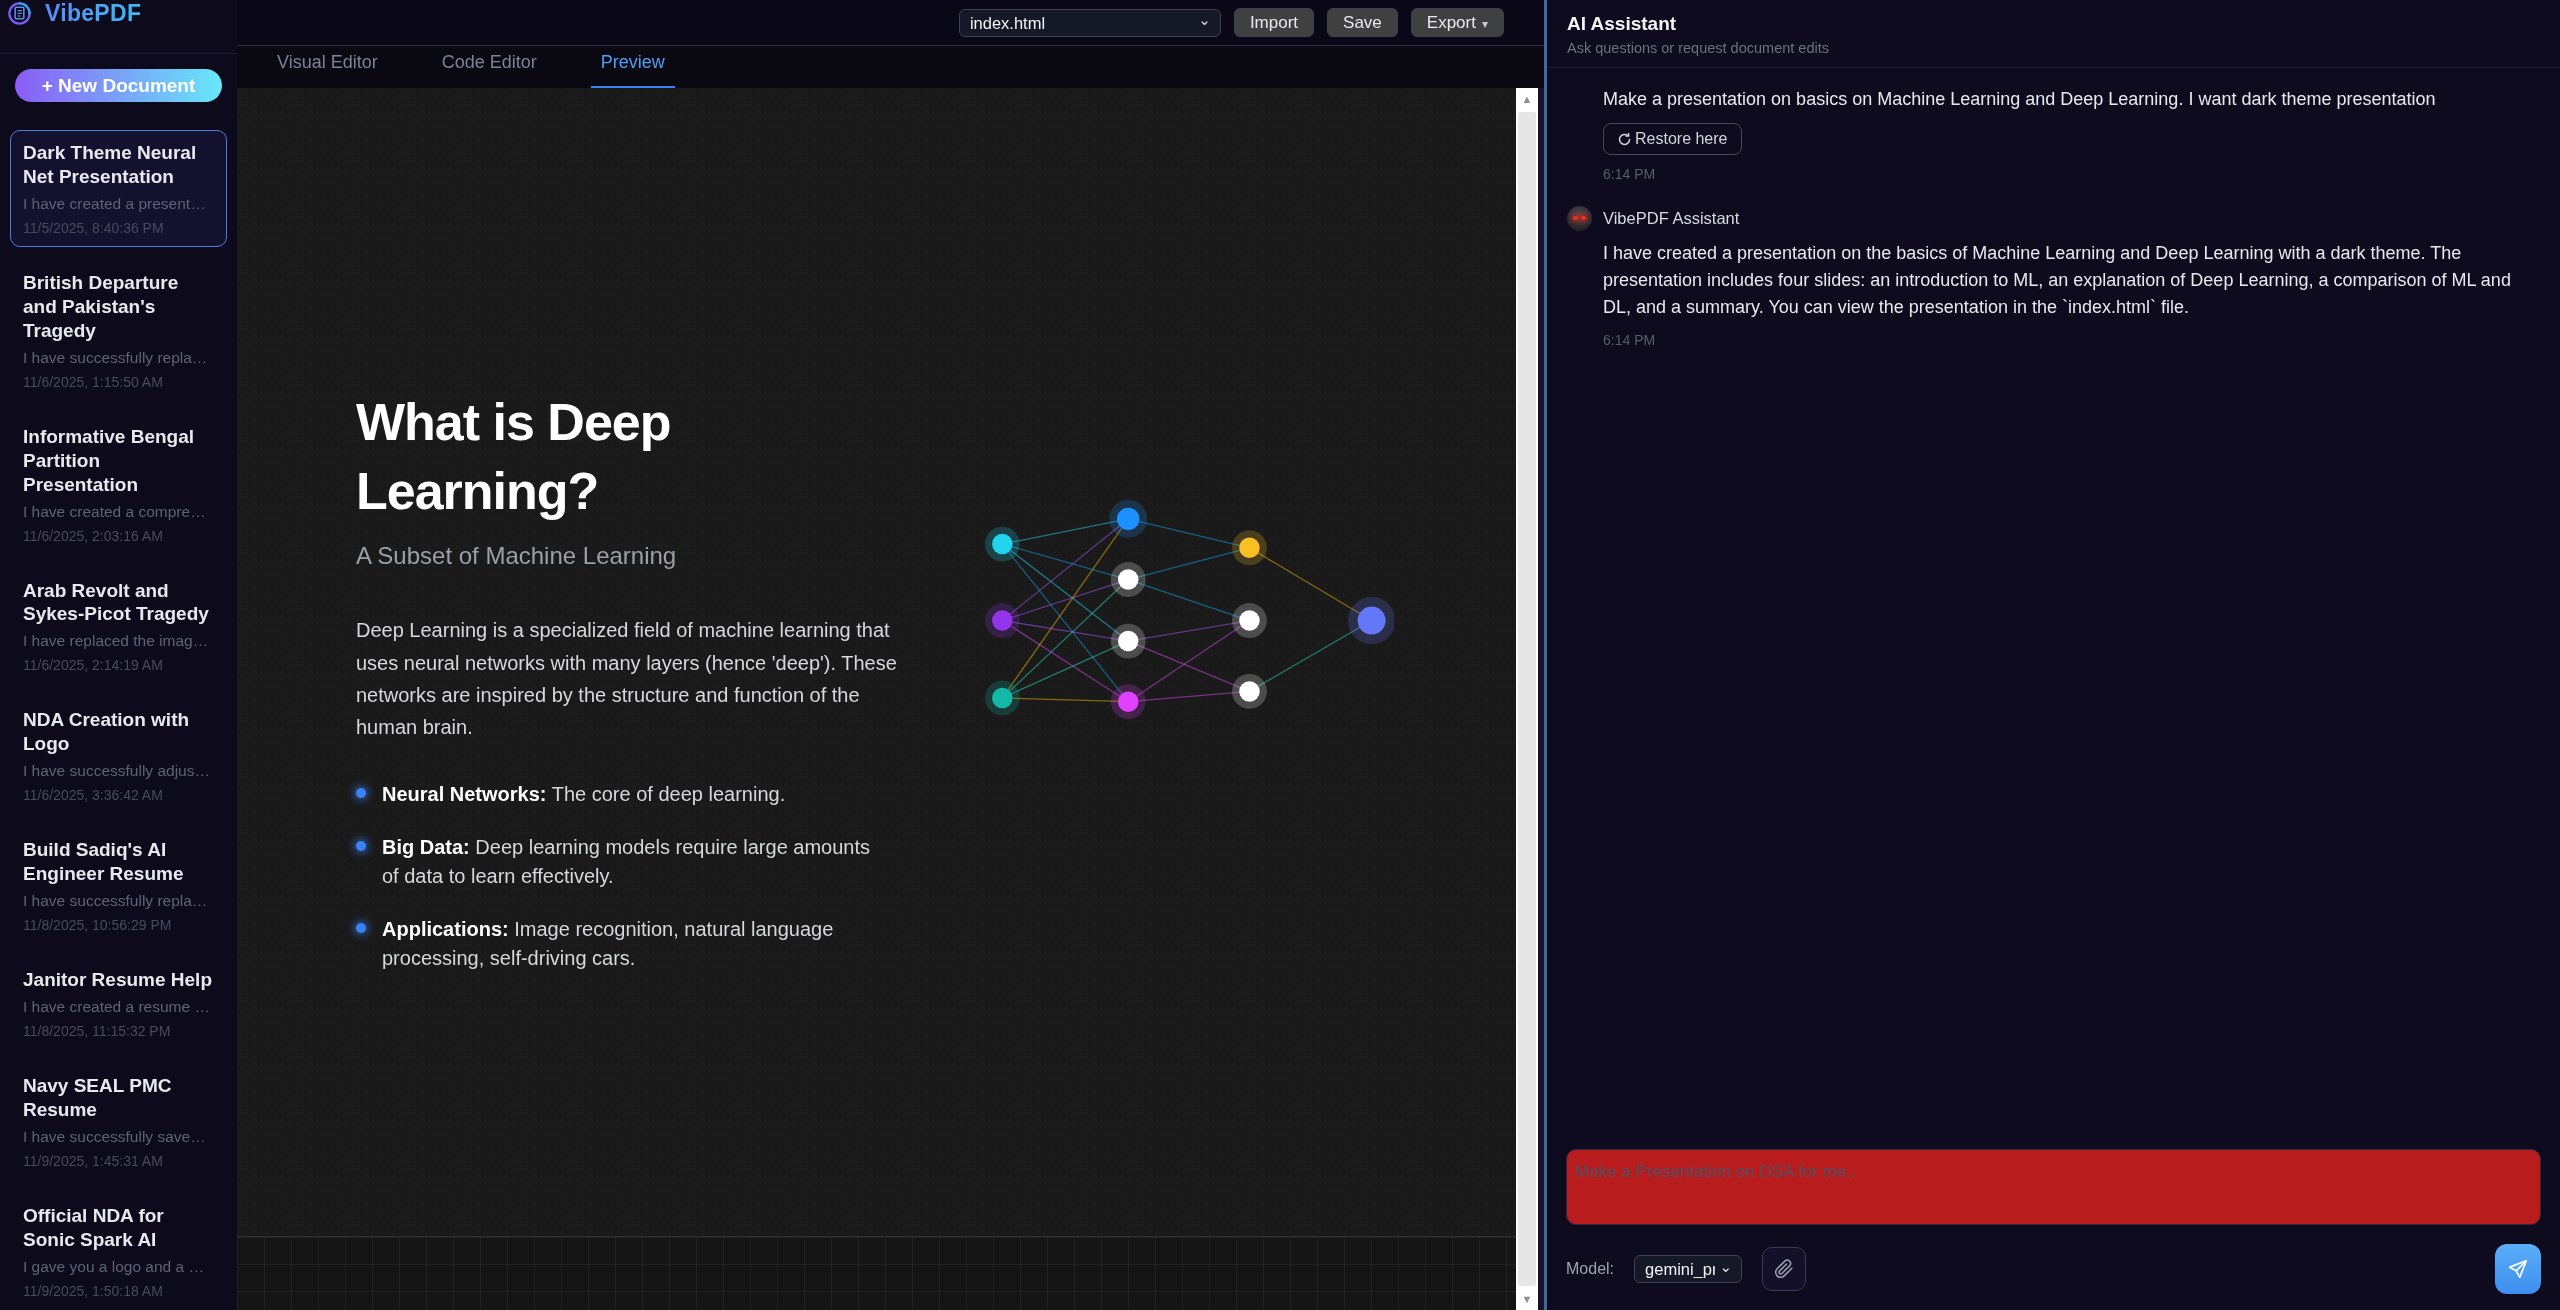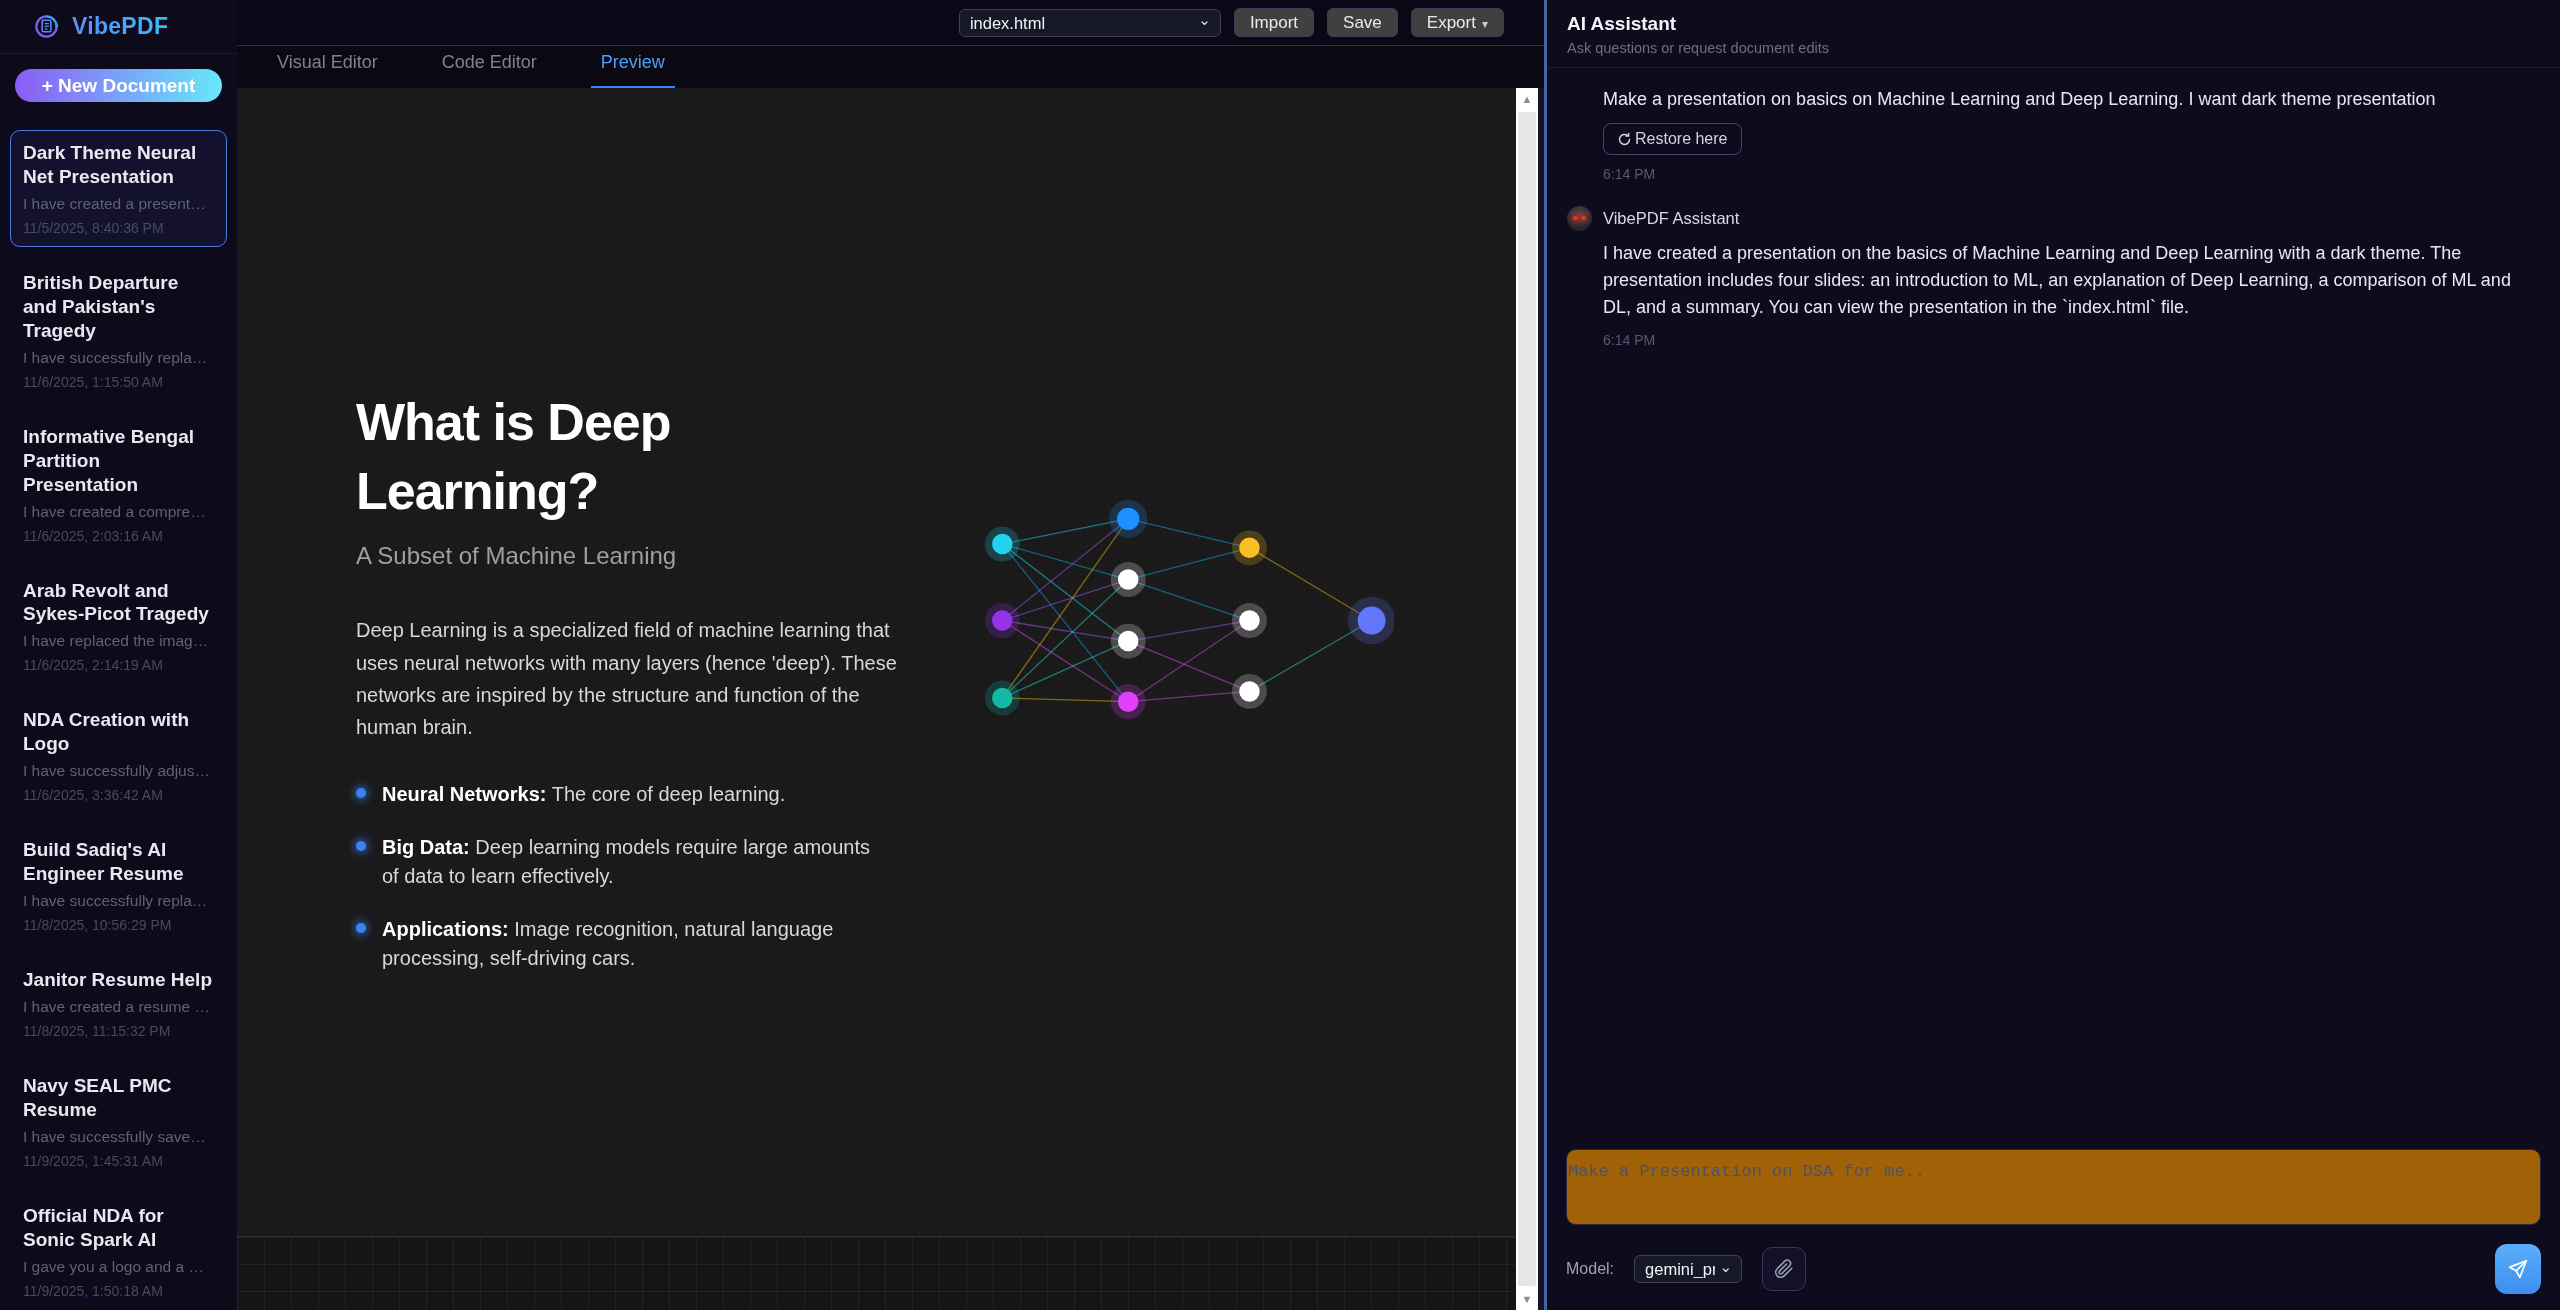--- a/index.html
+++ b/index.html
@@ -2,21 +2,21 @@
 <html><head>
 <meta charset="utf-8">
 <style>
   * { margin:0; padding:0; box-sizing:border-box; }
   html,body { width:2560px; height:1310px; overflow:hidden; background:#06040f;
     font-family:"Liberation Sans", sans-serif; }
   .app { display:flex; width:2560px; height:1310px; }
 
   
   .sidebar { width:237px; height:100%; background:#0d0a1c; display:flex; flex-direction:column; flex:0 0 237px; }
-  .sidebar-header { height:54px; display:flex; align-items:center; gap:12px; padding:0 33px;
+  .sidebar-header { height:54px; display:flex; gap:12px; padding:0 6px;
     border-bottom:1px solid #1e1a33; }
   .logo-icon { width:27px; height:27px; display:inline-flex; }
   .logo-text { font-size:23px; font-weight:bold; letter-spacing:.3px;
     background:linear-gradient(90deg,#5a8df5,#38bdf8); -webkit-background-clip:text; background-clip:text; color:transparent; }
   .new-doc-btn { margin:15px 15px 14px; height:33px; border:none; border-radius:17px; cursor:pointer;
     background:linear-gradient(90deg,#8b5cf6,#67e8f9); color:#fff; font-weight:bold; font-size:19px;
     font-family:inherit; }
   .doc-list { flex:1; overflow:hidden; padding:14px 10px 0; display:flex; flex-direction:column; gap:13px; }
   .doc-item { padding:10px 12px; border-radius:10px; border:1px solid transparent; cursor:pointer; }
   .doc-item.selected { border-color:#4d7ce0; background:#14112e; }
@@ -87,22 +87,22 @@
     background:#ff2a1a; border-radius:50%; box-shadow:8px 0 0 #ff2a1a, 0 0 6px 1px rgba(255,40,20,.9), 8px 0 6px 1px rgba(255,40,20,.9); }
   .msg-author { font-size:16.5px; color:#d7dae2; }
   .msg-body { margin-left:36px; }
   .msg-text { font-size:18px; line-height:1.5; color:#e7e9ee; max-width:940px; }
   .restore-btn { margin-top:10px; display:inline-flex; align-items:center; gap:3px; background:transparent;
     border:1px solid #4a465f; border-radius:8px; color:#d3d5dd; font-size:16px; padding:6px 13px;
     cursor:pointer; font-family:inherit; }
   .msg-time { margin-top:11px; font-size:14px; color:#565b6e; }
 
   .composer { padding:14px 19px 16px; }
-  .composer textarea { width:100%; height:76px; resize:none; background:#a16207; border:1px solid #2c2844;
-    border-radius:10px; color:#e5e7eb; font-size:17px; padding:12px 1px; font-family:Liberation Mono, monospace; outline:none; }
+  .composer textarea { width:100%; height:76px; resize:none; background:#b91c1c; border:1px solid #2c2844;
+    border-radius:10px; color:#e5e7eb; font-size:17px; padding:12px 8px; font-family:Liberation Sans, sans-serif; outline:none; }
   .composer textarea::placeholder { color:#4d5266; }
   .composer-row { display:flex; align-items:center; gap:20px; margin-top:15px; }
   .model-label { font-size:16px; color:#9ca3af; }
   .model-select-wrap { position:relative; width:108px; }
   .attach-btn { width:44px; height:44px; background:#14102a; border:1px solid #3a3656; border-radius:10px;
     display:flex; align-items:center; justify-content:center; cursor:pointer; }
   .spacer { flex:1; }
   .send-btn { width:46px; height:50px; border:none; border-radius:12px; cursor:pointer;
     background:linear-gradient(180deg,#5baef8,#3d8ef0); display:flex; align-items:center; justify-content:center; }
 </style>

